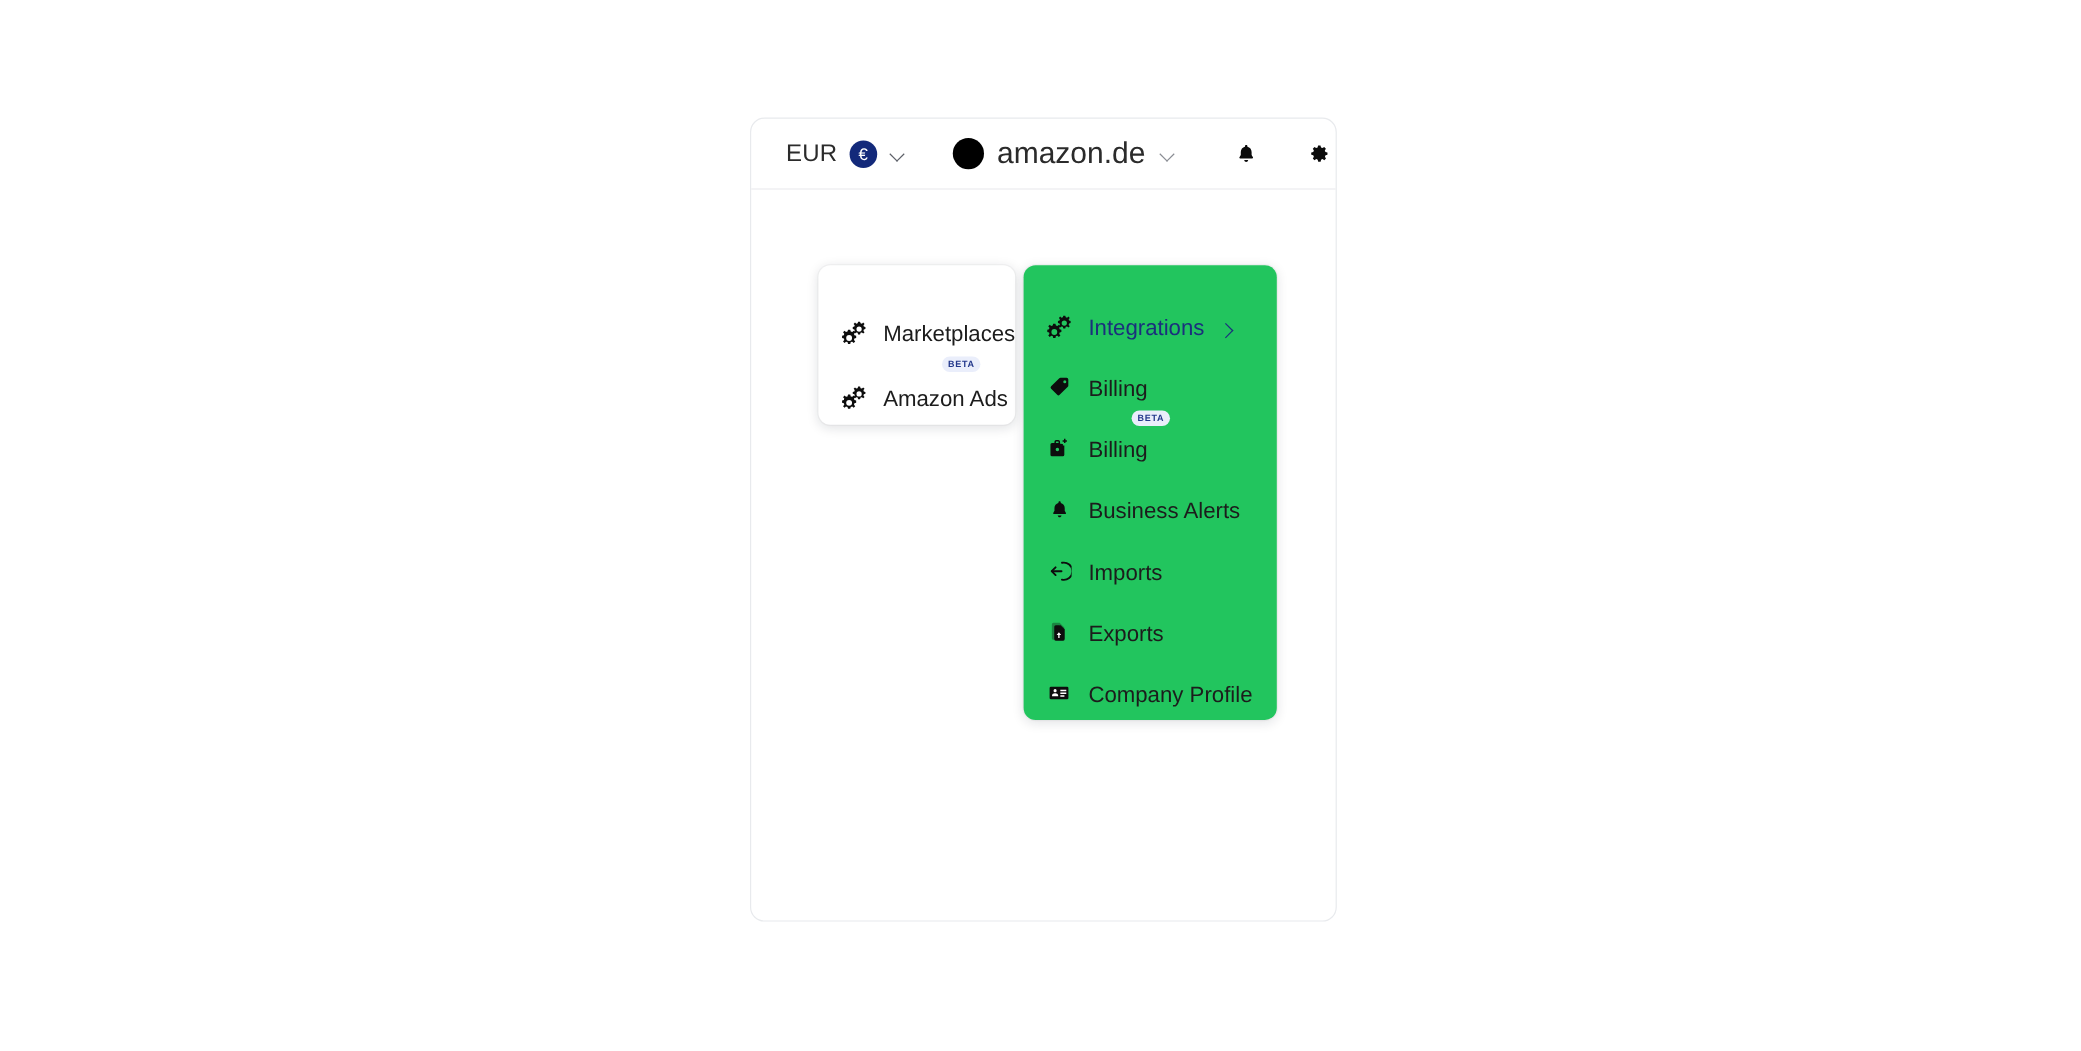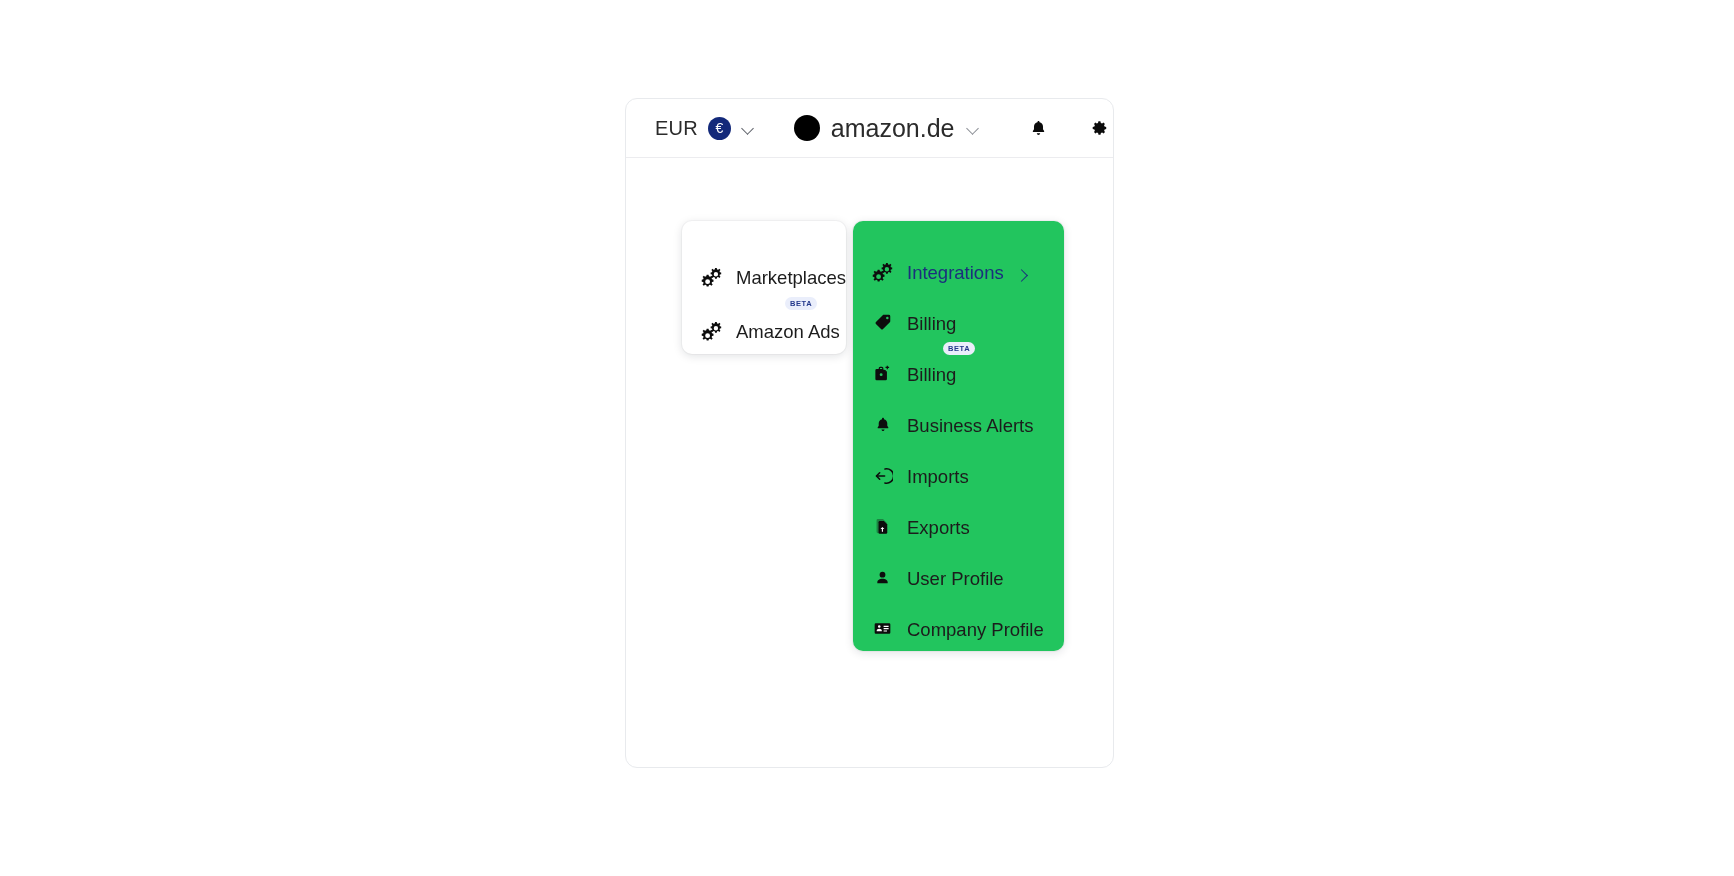--- a/index.html
+++ b/index.html
@@ -306,29 +306,20 @@
           <span class="mi-icon">
             <svg width="19" height="19" viewBox="0 0 24 24" fill="currentColor">
               <path d="M6.2 2.6h6.4l5 5v11.1a1.7 1.7 0 01-1.7 1.7H6.2a1.7 1.7 0 01-1.7-1.7V4.3a1.7 1.7 0 011.7-1.7zm6.1 1.9v3.3h3.3l-3.3-3.3z" opacity=".35"></path>
               <path d="M8.6 5.1h5.1l4.3 4.3v10.3a1.6 1.6 0 01-1.6 1.6H8.6A1.6 1.6 0 017 19.7V6.7a1.6 1.6 0 011.6-1.6z"></path>
               <path d="M12.6 18.6v-3.3h1.7l-2.4-2.8-2.4 2.8h1.7v3.3h1.4z" fill="#fff"></path>
             </svg>
           </span>
           <span class="mi-label">Exports</span>
         </div>
 
-        <div class="menu-item">
-          <span class="mi-icon">
-            <svg width="17" height="17" viewBox="0 0 24 24" fill="currentColor">
-              <path d="M12 12.1a4.1 4.1 0 100-8.2 4.1 4.1 0 000 8.2z"></path>
-              <path d="M12 13.6c-4 0-7.3 2.1-7.3 4.7v1.8h14.6v-1.8c0-2.6-3.3-4.7-7.3-4.7z"></path>
-            </svg>
-          </span>
-          <span class="mi-label">User Profile</span>
-        </div>
 
         <div class="menu-item">
           <span class="mi-icon">
             <svg width="19" height="19" viewBox="0 0 24 24" fill="currentColor">
               <path d="M3.6 5.3h16.8a1.5 1.5 0 011.5 1.5v10.4a1.5 1.5 0 01-1.5 1.5H3.6a1.5 1.5 0 01-1.5-1.5V6.8a1.5 1.5 0 011.5-1.5z"></path>
               <path d="M7.9 11.2a1.65 1.65 0 100-3.3 1.65 1.65 0 000 3.3z" fill="#fff"></path>
               <path d="M7.9 12.2c-1.75 0-3.2.95-3.2 2.1v1.1h6.4v-1.1c0-1.15-1.45-2.1-3.2-2.1z" fill="#fff"></path>
               <path d="M13.4 8.6h6.3v1.5h-6.3zM13.4 11.5h6.3V13h-6.3zM13.4 14.4h4.3v1.5h-4.3z" fill="#fff"></path>
             </svg>
           </span>

